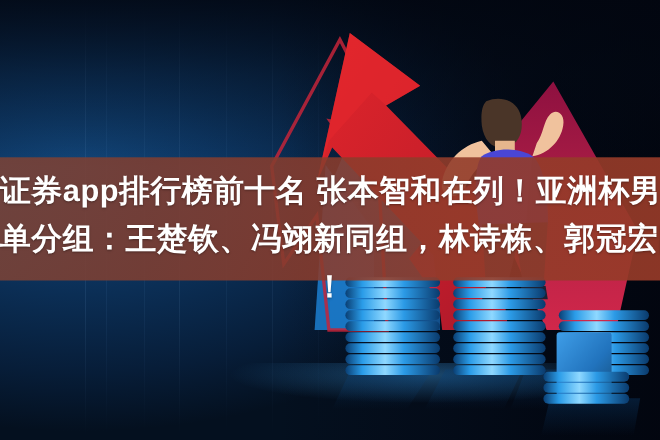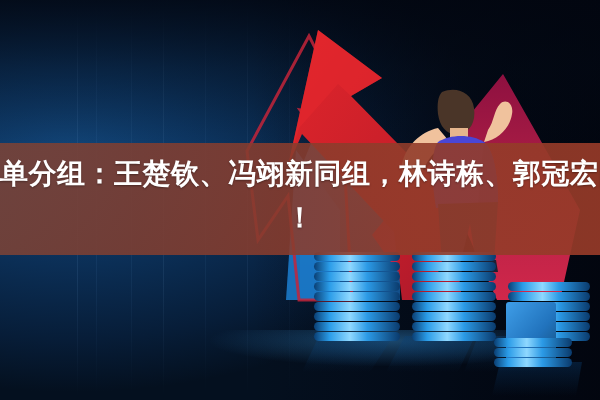--- a/index.html
+++ b/index.html
@@ -231,17 +231,18 @@
     <g>
       <rect x="8" y="38" width="78" height="9" rx="4.5" fill="url(#gCoin)"></rect>
       <rect x="8" y="48" width="78" height="9" rx="4.5" fill="url(#gCoin)"></rect>
       <rect x="8" y="58" width="78" height="9" rx="4.5" fill="url(#gCoin)"></rect>
     </g>
   </svg>
 
   <div class="text-band"></div>
 
   <div class="headline">
+    <span class="line line-1">证券app排行榜前十名 张本智和在列！亚洲杯男</span>
     <span class="line line-2">单分组：王楚钦、冯翊新同组，林诗栋、郭冠宏同组</span>
     <span class="line line-3">！</span>
   </div>
 
 </div>
 
 </body></html>

